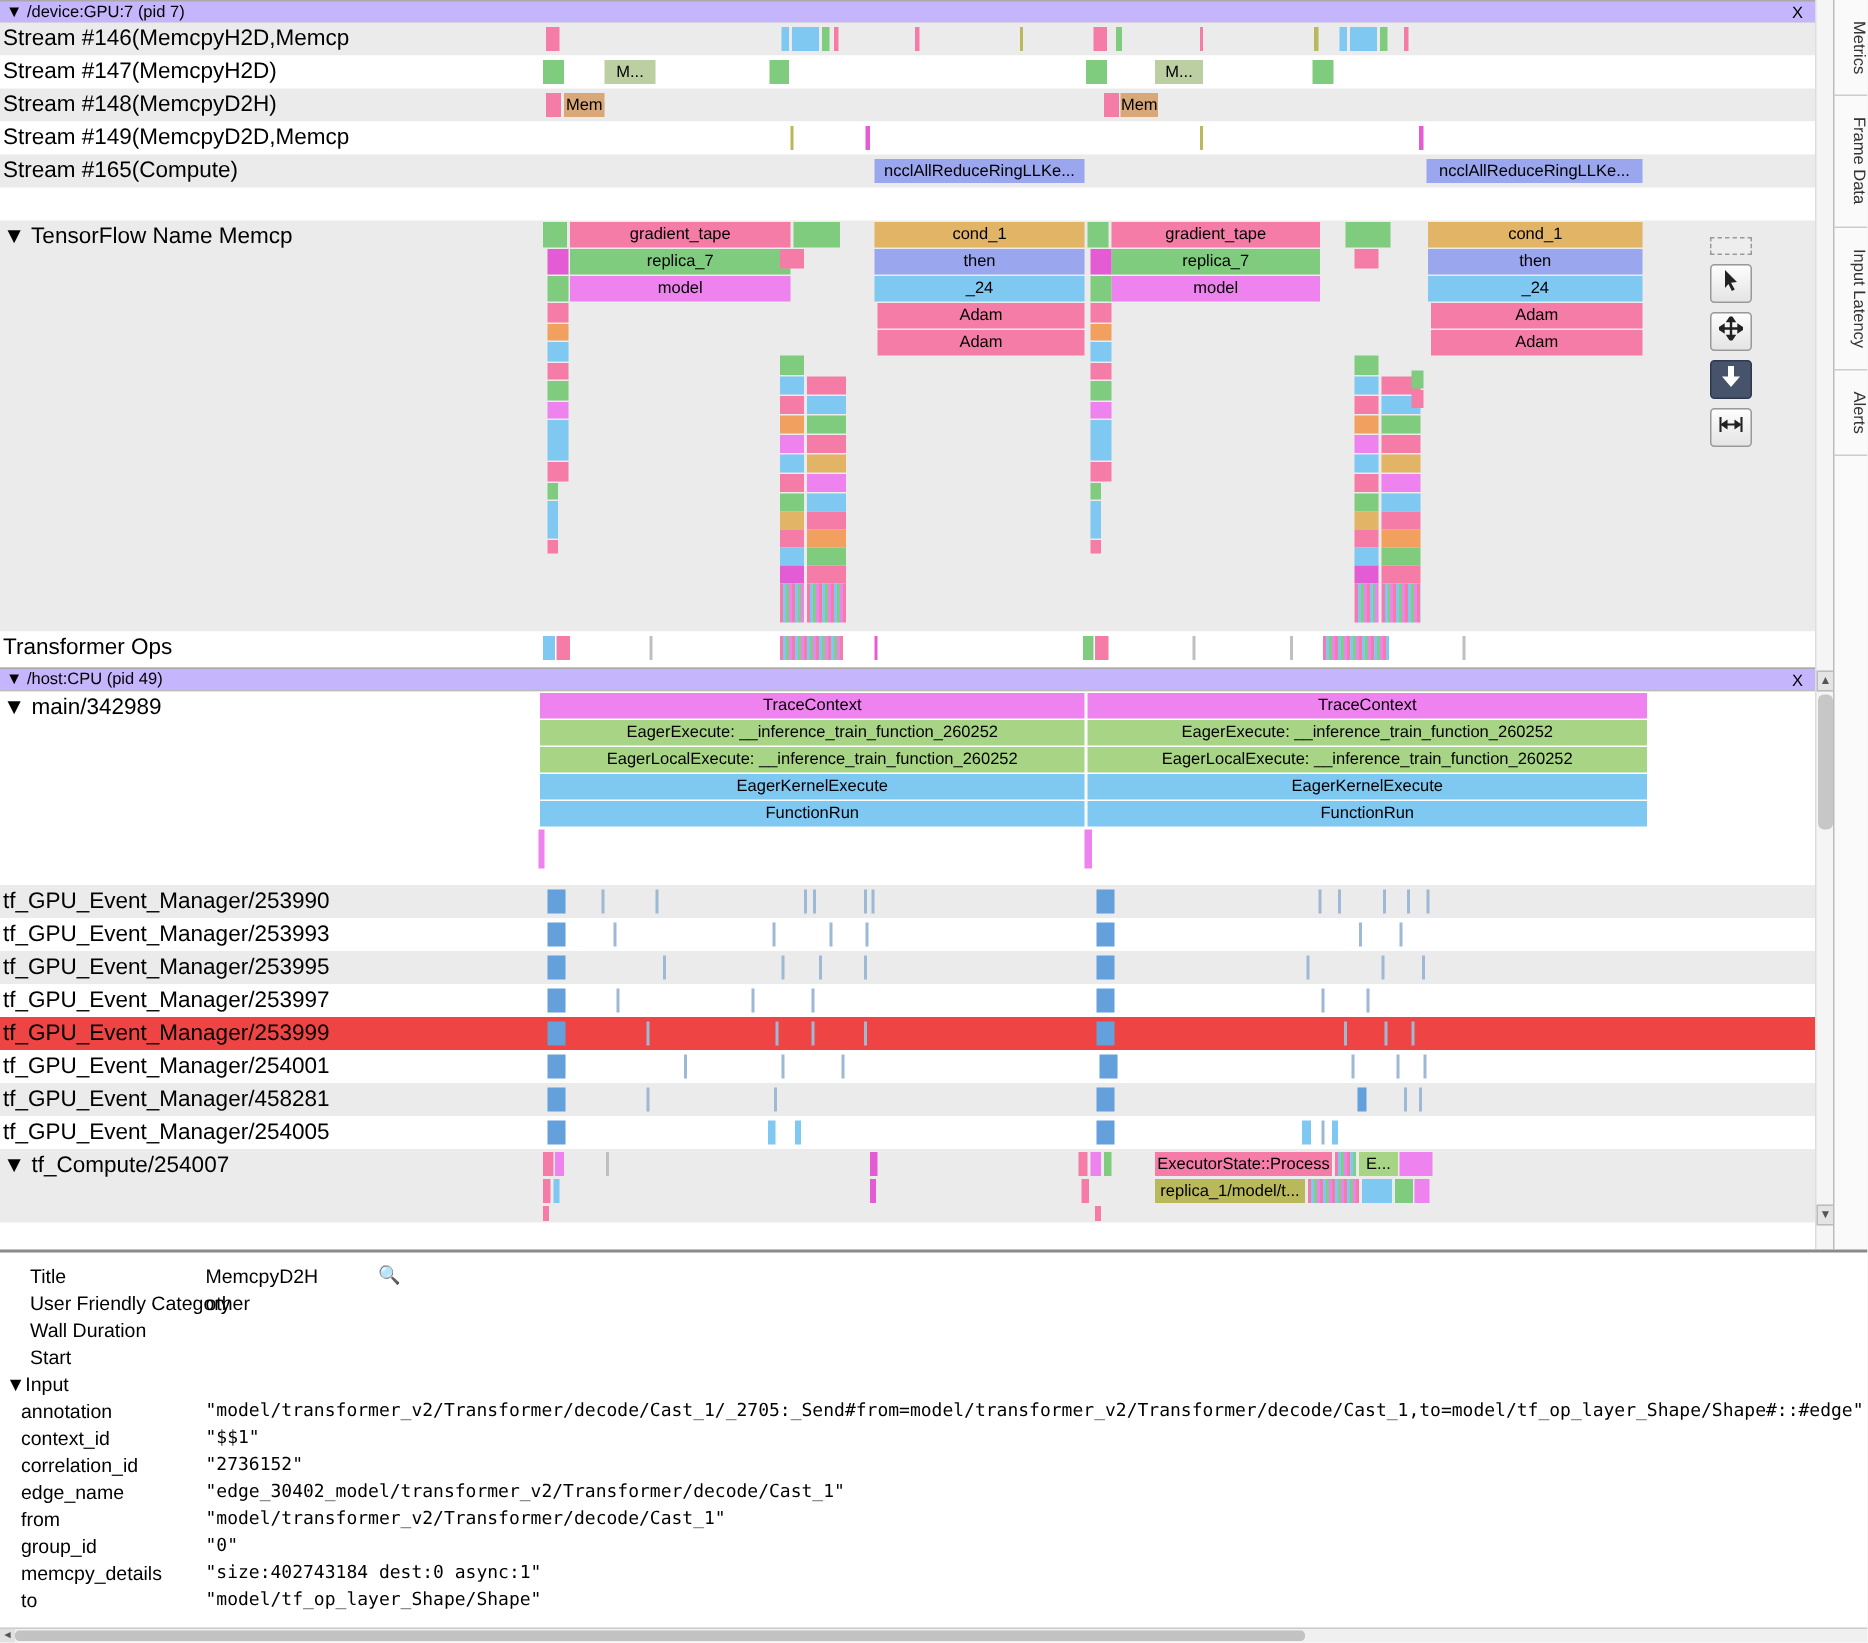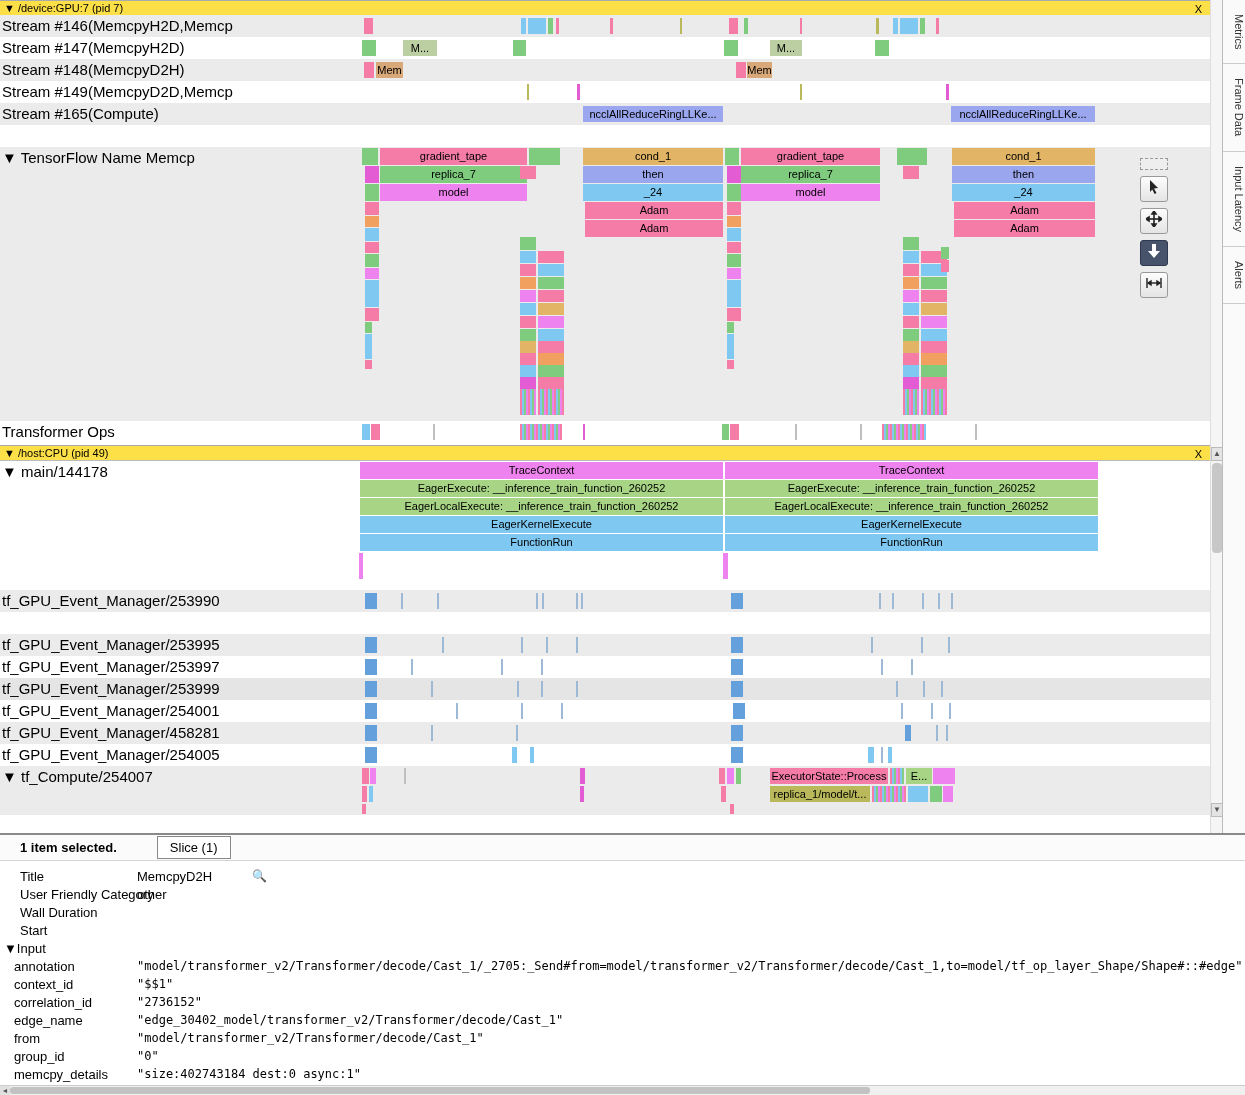--- a/index.html
+++ b/index.html
@@ -2,21 +2,21 @@
 <html><head>
 <meta charset="utf-8">
 <style>
   *{margin:0;padding:0;box-sizing:border-box}
   html,body{width:1245px;height:1095px;overflow:hidden;background:#f0f0f0;
     font-family:"Liberation Sans",sans-serif;color:#000}
   #app{position:relative;width:1245px;height:1095px;background:#fff}
 
   
   #timeline{position:absolute;left:0;top:0;width:1210px;height:833px;background:#fff;overflow:hidden}
-  .section-header{position:absolute;left:0;width:1210px;height:16px;background:#fde047;
+  .section-header{position:absolute;left:0;width:1210px;height:16px;background:#c4b5fd;
     border-top:1px solid #aaa;border-bottom:1px solid #bbb;font-size:11px;line-height:14px;padding-left:4px}
   .section-header .close-x{position:absolute;right:8px;top:1px;font-size:11px;cursor:pointer}
   .row{position:absolute;left:0;width:1210px;overflow:hidden}
   .row-label{position:absolute;left:2px;top:2px;font-size:15px;white-space:nowrap;z-index:3;max-width:246px;overflow:hidden}
   .bar{position:absolute;font-size:11px;text-align:center;overflow:hidden;white-space:nowrap;z-index:1}
   .striped{background:repeating-linear-gradient(90deg,#f57ca6 0 2px,#7ec8f2 2px 4px,#85cc85 4px 6px,#ee82ee 6px 8px)}
 
   
   #mode-toolbar{position:absolute;left:1140px;top:158px;width:30px;z-index:5}
   .grip{width:28px;height:12px;border:1px dashed #999;background:#eee;margin-bottom:6px}
@@ -219,21 +219,21 @@
         <div class="bar" style="left: 583px; width: 2px; top: 3px; height: 16px; line-height: 16px; background: rgb(227, 92, 212);"></div>
         <div class="bar" style="left: 722px; width: 7px; top: 3px; height: 16px; line-height: 16px; background: rgb(127, 204, 127);"></div>
         <div class="bar" style="left: 730px; width: 9px; top: 3px; height: 16px; line-height: 16px; background: rgb(245, 124, 166);"></div>
         <div class="bar" style="left: 795px; width: 2px; top: 3px; height: 16px; line-height: 16px; background: rgb(191, 191, 191);"></div>
         <div class="bar" style="left: 860px; width: 2px; top: 3px; height: 16px; line-height: 16px; background: rgb(191, 191, 191);"></div>
         <div class="bar striped" style="left: 882px; width: 44px; top: 3px; height: 16px; line-height: 16px;"></div>
         <div class="bar" style="left: 975px; width: 2px; top: 3px; height: 16px; line-height: 16px; background: rgb(191, 191, 191);"></div>
       </div>
       <div class="section-header" style="top: 445px;"><span>▼ /host:CPU (pid 49)</span><span class="close-x">X</span></div>
       <div class="row" style="top: 461px; height: 129px; background: rgb(255, 255, 255);">
-        <div class="row-label">▼  main/144178</div>
+        <div class="row-label">▼  main/342989</div>
         <div class="bar" style="left: 360px; width: 363px; top: 1px; height: 17px; line-height: 17px; background: rgb(238, 130, 238);">TraceContext</div>
         <div class="bar" style="left: 360px; width: 363px; top: 19px; height: 17px; line-height: 17px; background: rgb(168, 213, 133);">EagerExecute: __inference_train_function_260252</div>
         <div class="bar" style="left: 360px; width: 363px; top: 37px; height: 17px; line-height: 17px; background: rgb(168, 213, 133);">EagerLocalExecute: __inference_train_function_260252</div>
         <div class="bar" style="left: 360px; width: 363px; top: 55px; height: 17px; line-height: 17px; background: rgb(126, 200, 242);">EagerKernelExecute</div>
         <div class="bar" style="left: 360px; width: 363px; top: 73px; height: 17px; line-height: 17px; background: rgb(126, 200, 242);">FunctionRun</div>
         <div class="bar" style="left: 725px; width: 373px; top: 1px; height: 17px; line-height: 17px; background: rgb(238, 130, 238);">TraceContext</div>
         <div class="bar" style="left: 725px; width: 373px; top: 19px; height: 17px; line-height: 17px; background: rgb(168, 213, 133);">EagerExecute: __inference_train_function_260252</div>
         <div class="bar" style="left: 725px; width: 373px; top: 37px; height: 17px; line-height: 17px; background: rgb(168, 213, 133);">EagerLocalExecute: __inference_train_function_260252</div>
         <div class="bar" style="left: 725px; width: 373px; top: 55px; height: 17px; line-height: 17px; background: rgb(126, 200, 242);">EagerKernelExecute</div>
         <div class="bar" style="left: 725px; width: 373px; top: 73px; height: 17px; line-height: 17px; background: rgb(126, 200, 242);">FunctionRun</div>
@@ -249,20 +249,31 @@
         <div class="bar" style="left: 542px; width: 2px; top: 3px; height: 16px; line-height: 16px; background: rgb(157, 185, 214);"></div>
         <div class="bar" style="left: 576px; width: 2px; top: 3px; height: 16px; line-height: 16px; background: rgb(157, 185, 214);"></div>
         <div class="bar" style="left: 581px; width: 2px; top: 3px; height: 16px; line-height: 16px; background: rgb(157, 185, 214);"></div>
         <div class="bar" style="left: 731px; width: 12px; top: 3px; height: 16px; line-height: 16px; background: rgb(100, 160, 220);"></div>
         <div class="bar" style="left: 879px; width: 2px; top: 3px; height: 16px; line-height: 16px; background: rgb(157, 185, 214);"></div>
         <div class="bar" style="left: 892px; width: 2px; top: 3px; height: 16px; line-height: 16px; background: rgb(157, 185, 214);"></div>
         <div class="bar" style="left: 922px; width: 2px; top: 3px; height: 16px; line-height: 16px; background: rgb(157, 185, 214);"></div>
         <div class="bar" style="left: 938px; width: 2px; top: 3px; height: 16px; line-height: 16px; background: rgb(157, 185, 214);"></div>
         <div class="bar" style="left: 951px; width: 2px; top: 3px; height: 16px; line-height: 16px; background: rgb(157, 185, 214);"></div>
       </div>
+      <div class="row" style="top: 612px; height: 22px; background: rgb(255, 255, 255);">
+        <div class="row-label">tf_GPU_Event_Manager/253993</div>
+        <div class="bar" style="left: 365px; width: 12px; top: 3px; height: 16px; line-height: 16px; background: rgb(100, 160, 220);"></div>
+        <div class="bar" style="left: 409px; width: 2px; top: 3px; height: 16px; line-height: 16px; background: rgb(157, 185, 214);"></div>
+        <div class="bar" style="left: 515px; width: 2px; top: 3px; height: 16px; line-height: 16px; background: rgb(157, 185, 214);"></div>
+        <div class="bar" style="left: 553px; width: 2px; top: 3px; height: 16px; line-height: 16px; background: rgb(157, 185, 214);"></div>
+        <div class="bar" style="left: 577px; width: 2px; top: 3px; height: 16px; line-height: 16px; background: rgb(157, 185, 214);"></div>
+        <div class="bar" style="left: 731px; width: 12px; top: 3px; height: 16px; line-height: 16px; background: rgb(100, 160, 220);"></div>
+        <div class="bar" style="left: 906px; width: 2px; top: 3px; height: 16px; line-height: 16px; background: rgb(157, 185, 214);"></div>
+        <div class="bar" style="left: 933px; width: 2px; top: 3px; height: 16px; line-height: 16px; background: rgb(157, 185, 214);"></div>
+      </div>
       <div class="row" style="top: 634px; height: 22px; background: rgb(235, 235, 235);">
         <div class="row-label">tf_GPU_Event_Manager/253995</div>
         <div class="bar" style="left: 365px; width: 12px; top: 3px; height: 16px; line-height: 16px; background: rgb(100, 160, 220);"></div>
         <div class="bar" style="left: 442px; width: 2px; top: 3px; height: 16px; line-height: 16px; background: rgb(157, 185, 214);"></div>
         <div class="bar" style="left: 521px; width: 2px; top: 3px; height: 16px; line-height: 16px; background: rgb(157, 185, 214);"></div>
         <div class="bar" style="left: 546px; width: 2px; top: 3px; height: 16px; line-height: 16px; background: rgb(157, 185, 214);"></div>
         <div class="bar" style="left: 576px; width: 2px; top: 3px; height: 16px; line-height: 16px; background: rgb(157, 185, 214);"></div>
         <div class="bar" style="left: 731px; width: 12px; top: 3px; height: 16px; line-height: 16px; background: rgb(100, 160, 220);"></div>
         <div class="bar" style="left: 871px; width: 2px; top: 3px; height: 16px; line-height: 16px; background: rgb(157, 185, 214);"></div>
         <div class="bar" style="left: 921px; width: 2px; top: 3px; height: 16px; line-height: 16px; background: rgb(157, 185, 214);"></div>
@@ -271,21 +282,21 @@
       <div class="row" style="top: 656px; height: 22px; background: rgb(255, 255, 255);">
         <div class="row-label">tf_GPU_Event_Manager/253997</div>
         <div class="bar" style="left: 365px; width: 12px; top: 3px; height: 16px; line-height: 16px; background: rgb(100, 160, 220);"></div>
         <div class="bar" style="left: 411px; width: 2px; top: 3px; height: 16px; line-height: 16px; background: rgb(157, 185, 214);"></div>
         <div class="bar" style="left: 501px; width: 2px; top: 3px; height: 16px; line-height: 16px; background: rgb(157, 185, 214);"></div>
         <div class="bar" style="left: 541px; width: 2px; top: 3px; height: 16px; line-height: 16px; background: rgb(157, 185, 214);"></div>
         <div class="bar" style="left: 731px; width: 12px; top: 3px; height: 16px; line-height: 16px; background: rgb(100, 160, 220);"></div>
         <div class="bar" style="left: 881px; width: 2px; top: 3px; height: 16px; line-height: 16px; background: rgb(157, 185, 214);"></div>
         <div class="bar" style="left: 911px; width: 2px; top: 3px; height: 16px; line-height: 16px; background: rgb(157, 185, 214);"></div>
       </div>
-      <div class="row" style="top: 678px; height: 22px; background: #e5e5e5;">
+      <div class="row" style="top: 678px; height: 22px; background: #ef4444;">
         <div class="row-label">tf_GPU_Event_Manager/253999</div>
         <div class="bar" style="left: 365px; width: 12px; top: 3px; height: 16px; line-height: 16px; background: rgb(100, 160, 220);"></div>
         <div class="bar" style="left: 431px; width: 2px; top: 3px; height: 16px; line-height: 16px; background: rgb(157, 185, 214);"></div>
         <div class="bar" style="left: 517px; width: 2px; top: 3px; height: 16px; line-height: 16px; background: rgb(157, 185, 214);"></div>
         <div class="bar" style="left: 541px; width: 2px; top: 3px; height: 16px; line-height: 16px; background: rgb(157, 185, 214);"></div>
         <div class="bar" style="left: 576px; width: 2px; top: 3px; height: 16px; line-height: 16px; background: rgb(157, 185, 214);"></div>
         <div class="bar" style="left: 731px; width: 12px; top: 3px; height: 16px; line-height: 16px; background: rgb(100, 160, 220);"></div>
         <div class="bar" style="left: 896px; width: 2px; top: 3px; height: 16px; line-height: 16px; background: rgb(157, 185, 214);"></div>
         <div class="bar" style="left: 923px; width: 2px; top: 3px; height: 16px; line-height: 16px; background: rgb(157, 185, 214);"></div>
         <div class="bar" style="left: 941px; width: 2px; top: 3px; height: 16px; line-height: 16px; background: rgb(157, 185, 214);"></div>
@@ -396,24 +407,20 @@
   </div>
 
   <div id="right-tabs">
       <div class="vtab">Metrics</div>
       <div class="vtab">Frame Data</div>
       <div class="vtab">Input Latency</div>
       <div class="vtab">Alerts</div>
     </div>
 
   <div id="bottom-panel">
-    <div id="tabbar">
-      <span id="sel-count">1 item selected.</span>
-      <div id="slice-tab">Slice (1)</div>
-    </div>
     <div id="props">
         <div class="prow">
           <span class="pname">Title</span>
           <span class="pval">MemcpyD2H</span>
           <span class="mag">🔍</span>
         </div>
         <div class="prow">
           <span class="pname">User Friendly Category</span>
           <span class="pval">other</span>
         </div>

